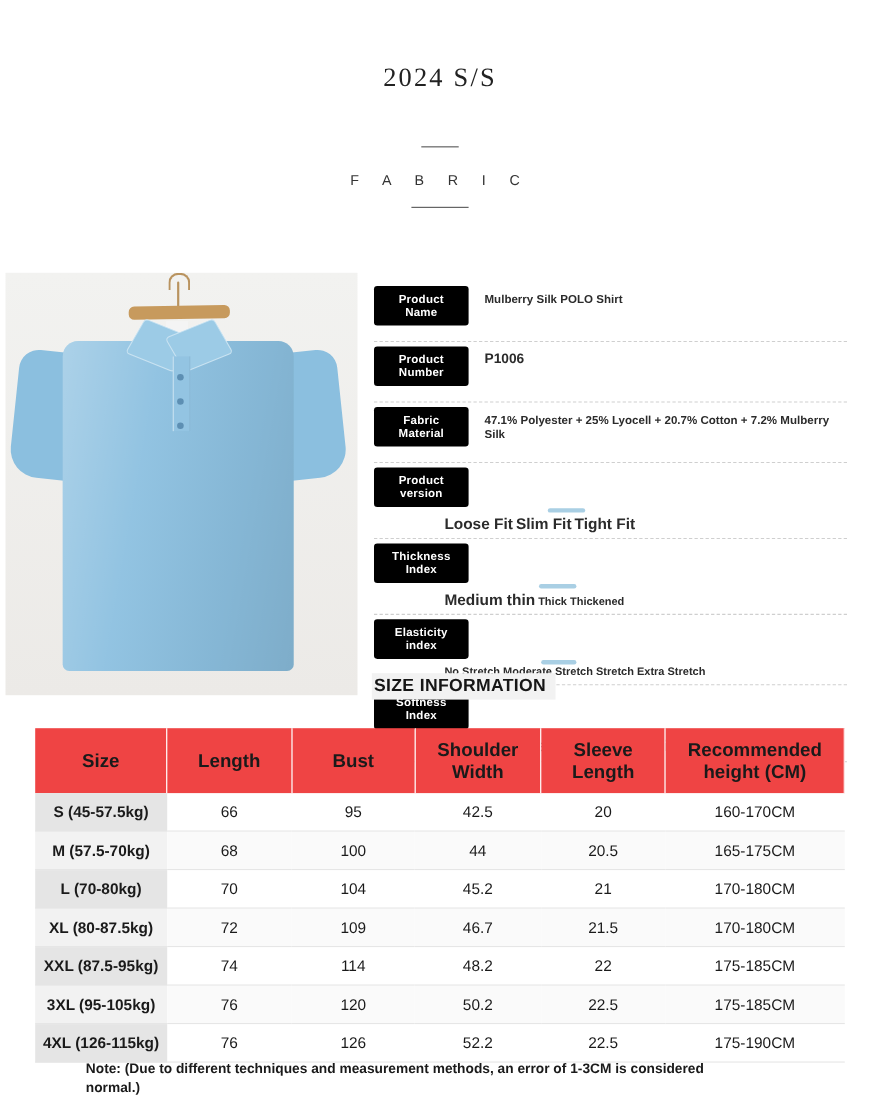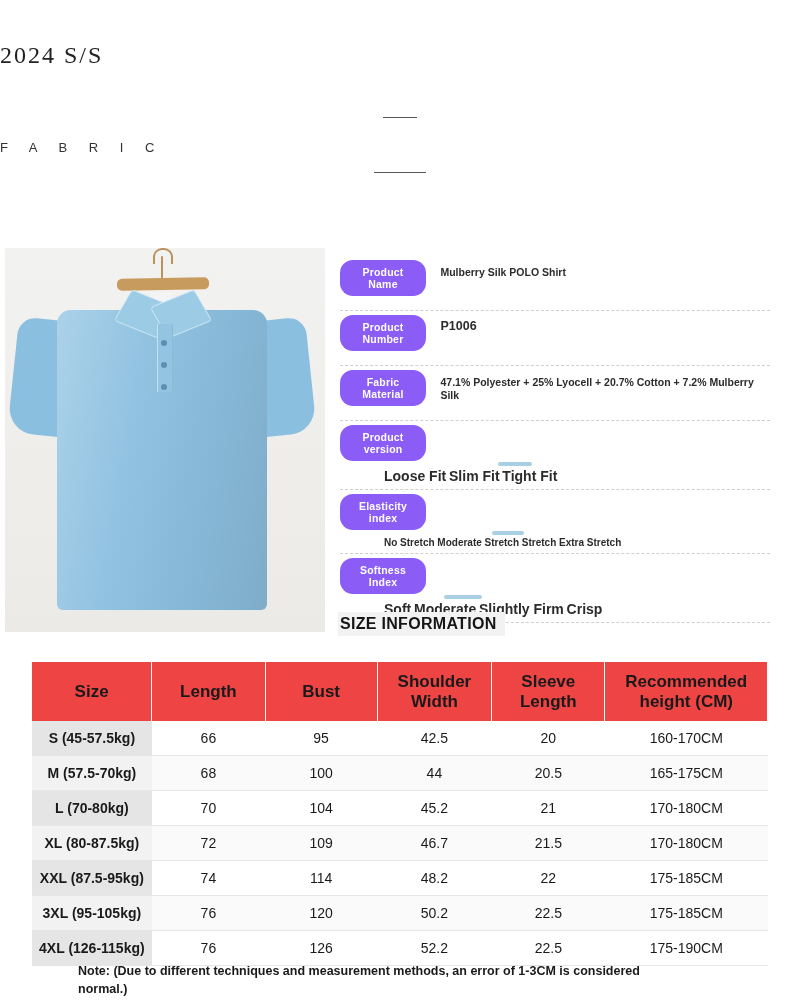--- a/index.html
+++ b/index.html
@@ -11,22 +11,22 @@
     width: 800px;
     height: 1007px;
     position: relative;
     font-family: "Liberation Sans", sans-serif;
     color: #1a1a1a;
     overflow: hidden;
   }
 
   
   .header {
-    text-align: left;
-    padding-top: 42px;
+    text-align: center;
+    padding-top: 58px;
   }
   .season-title {
     font-family: "Liberation Serif", serif;
     font-size: 24px;
     letter-spacing: 2px;
     color: #222;
   }
   .rule-top {
     width: 34px;
     height: 1px;
@@ -199,26 +199,26 @@
   .spec-row {
     position: relative;
     min-height: 46px;
     border-bottom: 1px dashed #cfcfcf;
     padding-bottom: 4px;
     margin-bottom: 4px;
   }
   .spec-row:last-child { border-bottom: 1px dashed #cfcfcf; }
   .spec-label {
     display: inline-block;
-    background: #8b5cf6;
+    background: #000000;
     color: #ffffff;
     font-size: 10.5px;
     font-weight: bold;
     padding: 6px 9px;
-    border-radius: 13px;
+    border-radius: 3px;
     vertical-align: top;
     width: 86px;
     box-sizing: border-box;
     text-align: center;
     letter-spacing: 0.2px;
   }
   .spec-value {
     display: inline-block;
     vertical-align: top;
     margin-left: 10px;
@@ -240,21 +240,21 @@
     height: 6px;
   }
   .scale-bar {
     position: absolute;
     top: 1px;
     height: 4px;
     background: #a9cfe4;
     border-radius: 2px;
   }
   .opt-line {
-    margin-left: 44px;
+    margin-left: 64px;
     width: 330px;
     font-size: 10px;
     color: #2b2b2b;
     font-weight: bold;
     line-height: 1.3;
   }
   .opt-line .sel {
     font-size: 14px;
   }
 
@@ -367,20 +367,31 @@
       <div class="scale-wrap">
         <div class="scale-bar" style="left:62px; width:34px;"></div>
       </div>
       <div class="opt-line">
         <span class="sel">Loose Fit</span>
         <span class="sel">Slim Fit</span>
         <span class="sel">Tight Fit</span>
       </div>
     </div>
 
+    <div class="spec-row">
+      <span class="spec-label">Thickness Index</span>
+      <div class="scale-wrap">
+        <div class="scale-bar" style="left:54px; width:34px;"></div>
+      </div>
+      <div class="opt-line">
+        <span class="sel">Medium thin</span>
+        <span>Thick</span>
+        <span>Thickened</span>
+      </div>
+    </div>
 
     <div class="spec-row">
       <span class="spec-label">Elasticity index</span>
       <div class="scale-wrap">
         <div class="scale-bar" style="left:56px; width:32px;"></div>
       </div>
       <div class="opt-line">
         <span>No Stretch</span>
         <span>Moderate Stretch</span>
         <span>Stretch</span>

